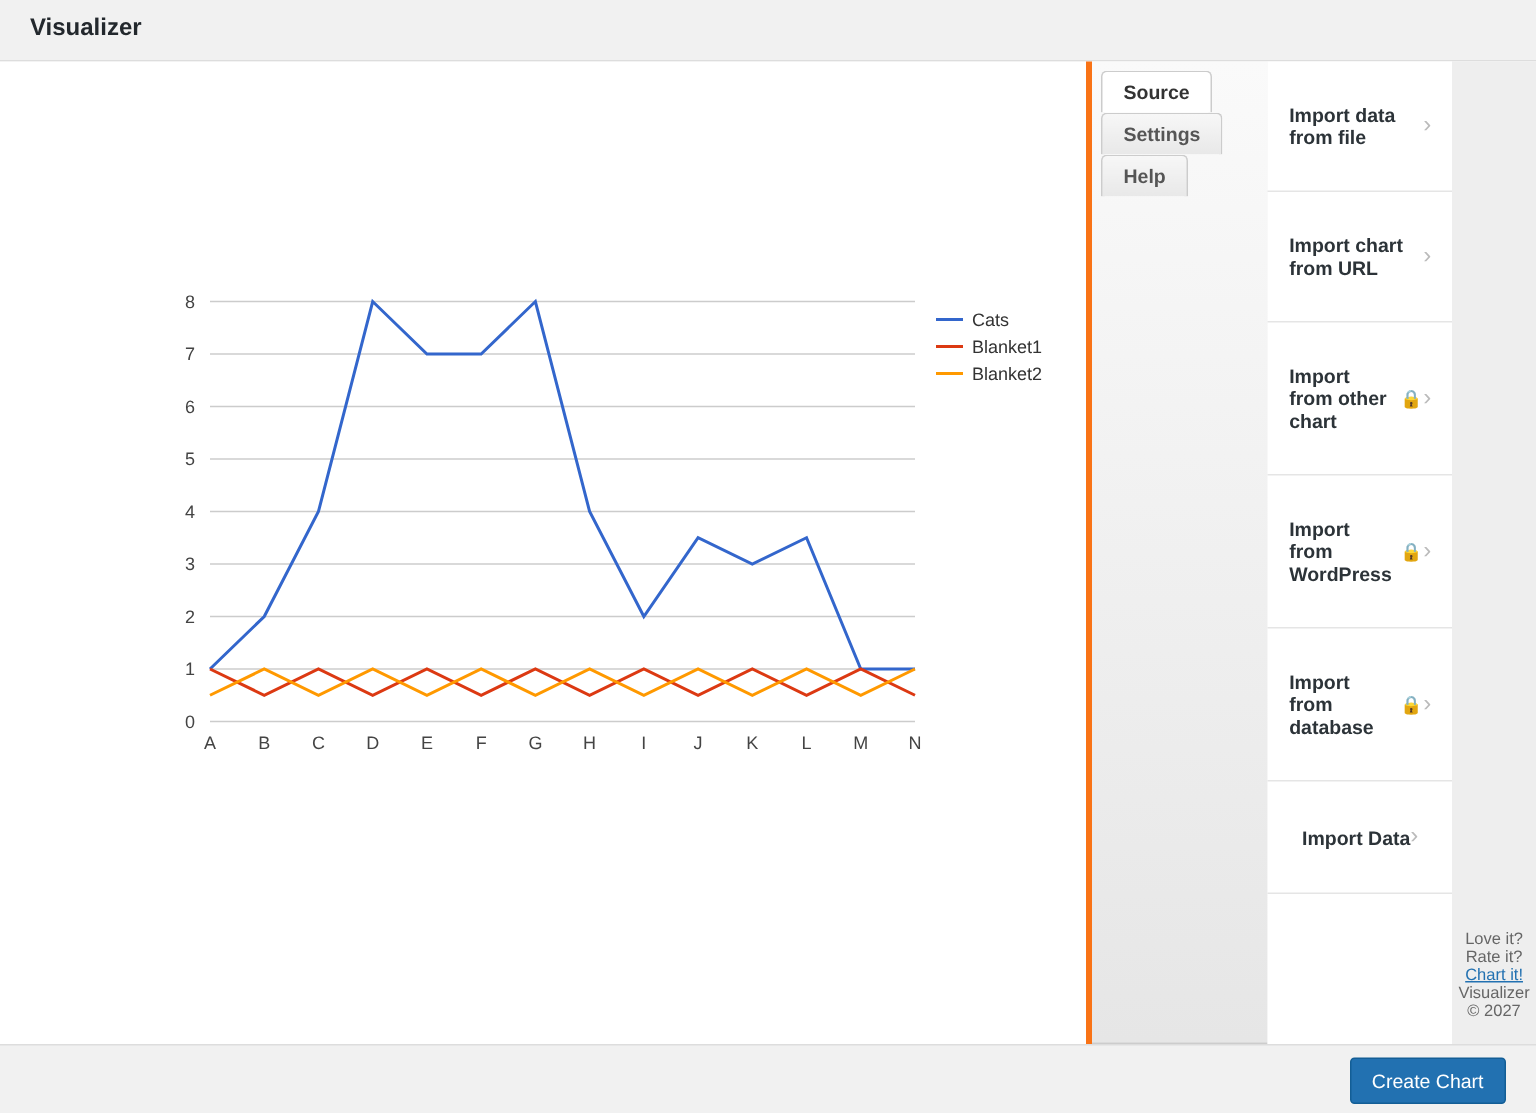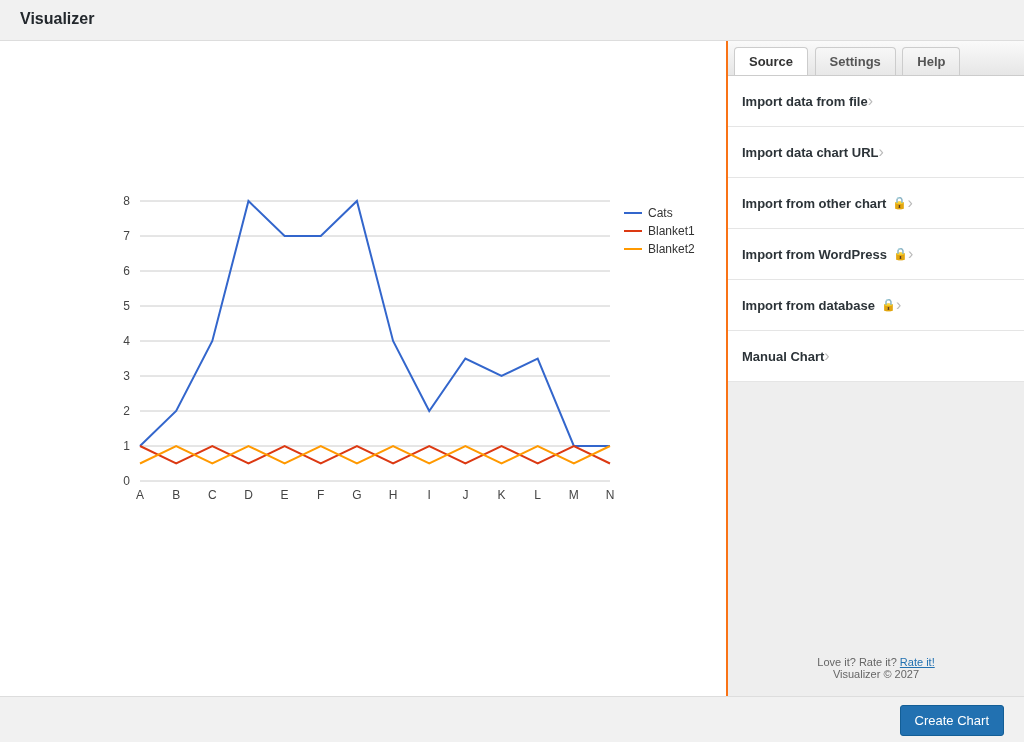--- a/index.html
+++ b/index.html
@@ -1,25 +1,25 @@
 <!DOCTYPE html>
 <html><head>
 <meta charset="utf-8">
 <style>
 html,body{margin:0;padding:0;font-family:-apple-system,Segoe UI,Helvetica,Arial,sans-serif;background:#f1f1f1;color:#333}
 .header{background:#f1f1f1;padding:10px 20px 12px;border-bottom:1px solid #ddd}
 .header h1{margin:0;font-size:16px;font-weight:700;color:#23282d}
 .main{display:flex;background:#fff;min-height:655px}
 .chart-pane{flex:1;position:relative}
-.sidebar{width:296px;background:#eee;border-left:2px solid #f97316;display:flex;flex-direction:column}
+.sidebar{width:296px;background:#eee;border-left:4px solid #f97316;display:flex;flex-direction:row}
 .tabs{background:linear-gradient(#fafafa,#e6e6e6);border-bottom:1px solid #ccc;padding:6px 6px 0}
 .tab{display:inline-block;border:1px solid #ccc;border-bottom:none;padding:6px 14px;font-size:13px;font-weight:600;color:#555;background:linear-gradient(#f7f7f7,#e8e8e8);border-radius:4px 4px 0 0;cursor:pointer;margin-right:2px}
 .tab.active{background:#fff;color:#333}
 .accordion{background:#fff}
-.acc-item{border-bottom:1px solid #e5e5e5;padding:16px 14px;display:flex;align-items:center;justify-content:flex-start;cursor:pointer}
+.acc-item{border-bottom:1px solid #e5e5e5;padding:28px 14px;display:flex;align-items:center;justify-content:center;cursor:pointer}
 .acc-label{font-size:13px;font-weight:600;color:#2c3338;display:flex;align-items:center;gap:6px}
 .chevron{color:#bbb;font-size:16px}
 .footer-note{margin-top:auto;text-align:center;padding:10px 0 16px;font-size:11px;color:#666}
 .footer-note a{color:#2271b1}
 .bottom-bar{background:#f1f1f1;border-top:1px solid #ddd;display:flex;justify-content:flex-end;padding:8px 20px}
 .btn-primary{background:#2271b1;color:#fff;border:1px solid #135e96;padding:7px 14px;font-size:13px;border-radius:3px;cursor:pointer}
 svg text{font-family:Arial,sans-serif}
 .lock{display:inline-block;font-size:12px;color:#555}
 </style>
 </head>
@@ -81,44 +81,44 @@
       <span class="tab active">Source</span>
       <span class="tab">Settings</span>
       <span class="tab">Help</span>
     </div>
     <div class="accordion" id="accordion">
         <div class="acc-item">
           <span class="acc-label">Import data from file</span>
           <span class="chevron">›</span>
         </div>
         <div class="acc-item">
-          <span class="acc-label">Import data chart URL</span>
+          <span class="acc-label">Import chart from URL</span>
           <span class="chevron">›</span>
         </div>
         <div class="acc-item">
           <span class="acc-label">Import from other chart<span class="lock">🔒</span></span>
           <span class="chevron">›</span>
         </div>
         <div class="acc-item">
           <span class="acc-label">Import from WordPress<span class="lock">🔒</span></span>
           <span class="chevron">›</span>
         </div>
         <div class="acc-item">
           <span class="acc-label">Import from database<span class="lock">🔒</span></span>
           <span class="chevron">›</span>
         </div>
         <div class="acc-item">
-          <span class="acc-label">Manual Chart</span>
+          <span class="acc-label">Import Data</span>
           <span class="chevron">›</span>
         </div>
       </div>
     <div class="footer-note">
       <span>Love it?</span>
       <span>Rate it?</span>
-      <a href="#">Rate it!</a><br>
+      <a href="#">Chart it!</a><br>
       <span>Visualizer © 2027</span>
     </div>
   </div>
 </div>
 
 <div class="bottom-bar">
   <button class="btn-primary">Create Chart</button>
 </div>
 
 </body></html>

